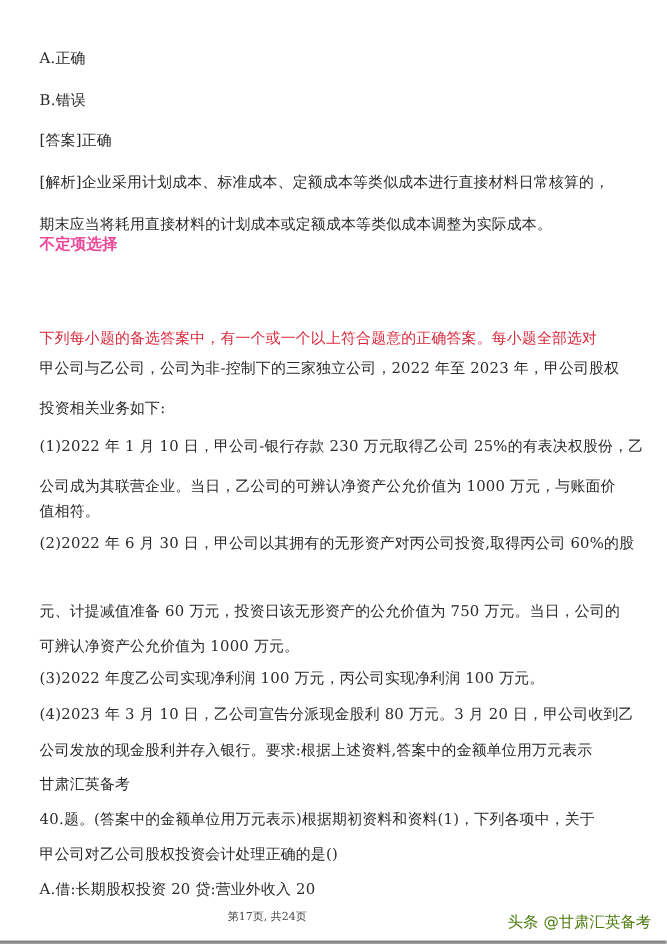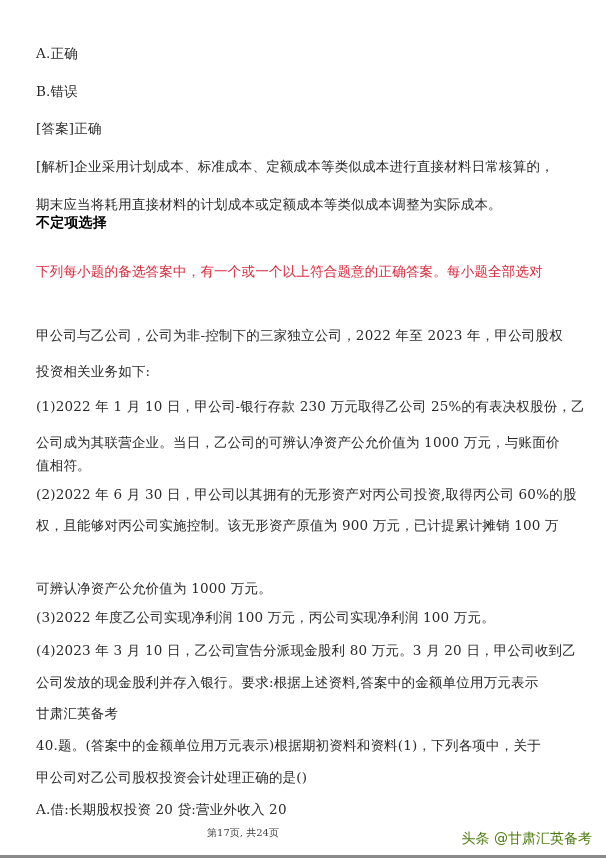--- a/index.html
+++ b/index.html
@@ -6,22 +6,22 @@
   body {
     width: 606px; height: 858px; background: #ffffff; position: relative; overflow: hidden;
     font-family: "DejaVu Serif", "Liberation Serif", serif;
     color: #2a2a2a;
   }
   .page { position: absolute; left: 0; top: 0; width: 606px; height: 858px; }
   .line {
     position: absolute; left: 36px; font-size: 13.5px; line-height: 18px;
     white-space: nowrap; letter-spacing: 0.2px;
   }
-  .red { color: #d8283a; }
-  .heading { font-family: "DejaVu Sans", "Liberation Sans", sans-serif; font-weight: bold; font-size: 14px; color: #000000; }
+  .red { color: #d8283a; margin-top: 37px; }
+  .heading { font-family: "DejaVu Sans", "Liberation Sans", sans-serif; font-weight: bold; font-size: 14px; color: #ec4899; }
   .footer { position: absolute; top: 826px; left: 0; width: 486px; text-align: center; font-size: 10px; color: #444; }
   .watermark { position: absolute; top: 830px; right: 14px; font-family: "DejaVu Sans", "Liberation Sans", sans-serif; font-size: 14px; color: #4d7c0f; }
   .bottom-rule { position: absolute; left: 0; top: 855px; width: 606px; height: 3px; background: #8a8a8a; }
 </style>
 </head>
 <body>
 
 <div class="page">
   <div class="line" style="top:44px">A.正确</div>
   <div class="line" style="top:82px">B.错误</div>
@@ -32,21 +32,21 @@
   <div class="line heading" style="top:213px">不定项选择</div>
 
   <div class="line red" style="top:262px">下列每小题的备选答案中，有一个或一个以上符合题意的正确答案。每小题全部选对</div>
 
   <div class="line" style="top:326px">甲公司与乙公司，公司为非-控制下的三家独立公司，2022 年至 2023 年，甲公司股权</div>
   <div class="line" style="top:362px">投资相关业务如下:</div>
   <div class="line" style="top:397px">(1)2022 年 1 月 10 日，甲公司-银行存款 230 万元取得乙公司 25%的有表决权股份，乙</div>
   <div class="line" style="top:433px">公司成为其联营企业。当日，乙公司的可辨认净资产公允价值为 1000 万元，与账面价</div>
   <div class="line" style="top:456px">值相符。</div>
   <div class="line" style="top:485px">(2)2022 年 6 月 30 日，甲公司以其拥有的无形资产对丙公司投资,取得丙公司 60%的股</div>
-  <div class="line" style="top:516px">权，且能够对丙公司实施控制。该无形资产原值为 900 万元，已计提累计摊销 100 万</div>
+  <div class="line" style="top:547px">元、计提减值准备 60 万元，投资日该无形资产的公允价值为 750 万元。当日，公司的</div>
   <div class="line" style="top:579px">可辨认净资产公允价值为 1000 万元。</div>
   <div class="line" style="top:608px">(3)2022 年度乙公司实现净利润 100 万元，丙公司实现净利润 100 万元。</div>
   <div class="line" style="top:641px">(4)2023 年 3 月 10 日，乙公司宣告分派现金股利 80 万元。3 月 20 日，甲公司收到乙</div>
   <div class="line" style="top:673px">公司发放的现金股利并存入银行。要求:根据上述资料,答案中的金额单位用万元表示</div>
   <div class="line" style="top:704px">甘肃汇英备考</div>
   <div class="line" style="top:736px">40.题。(答案中的金额单位用万元表示)根据期初资料和资料(1)，下列各项中，关于</div>
   <div class="line" style="top:768px">甲公司对乙公司股权投资会计处理正确的是()</div>
   <div class="line" style="top:800px">A.借:长期股权投资 20 贷:营业外收入 20</div>
 
   <div class="footer">第17页, 共24页</div>

